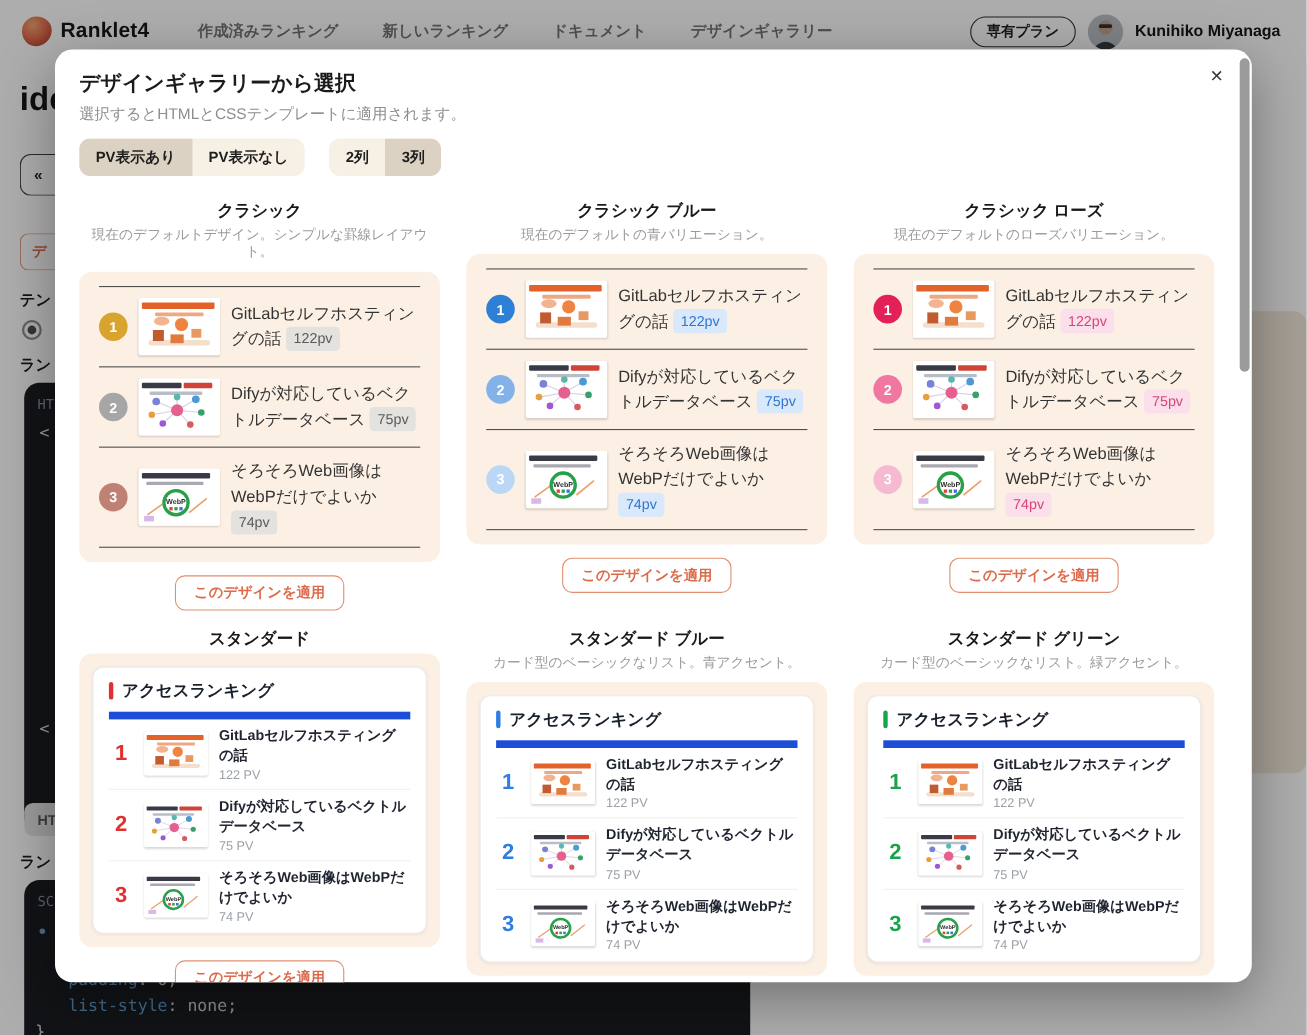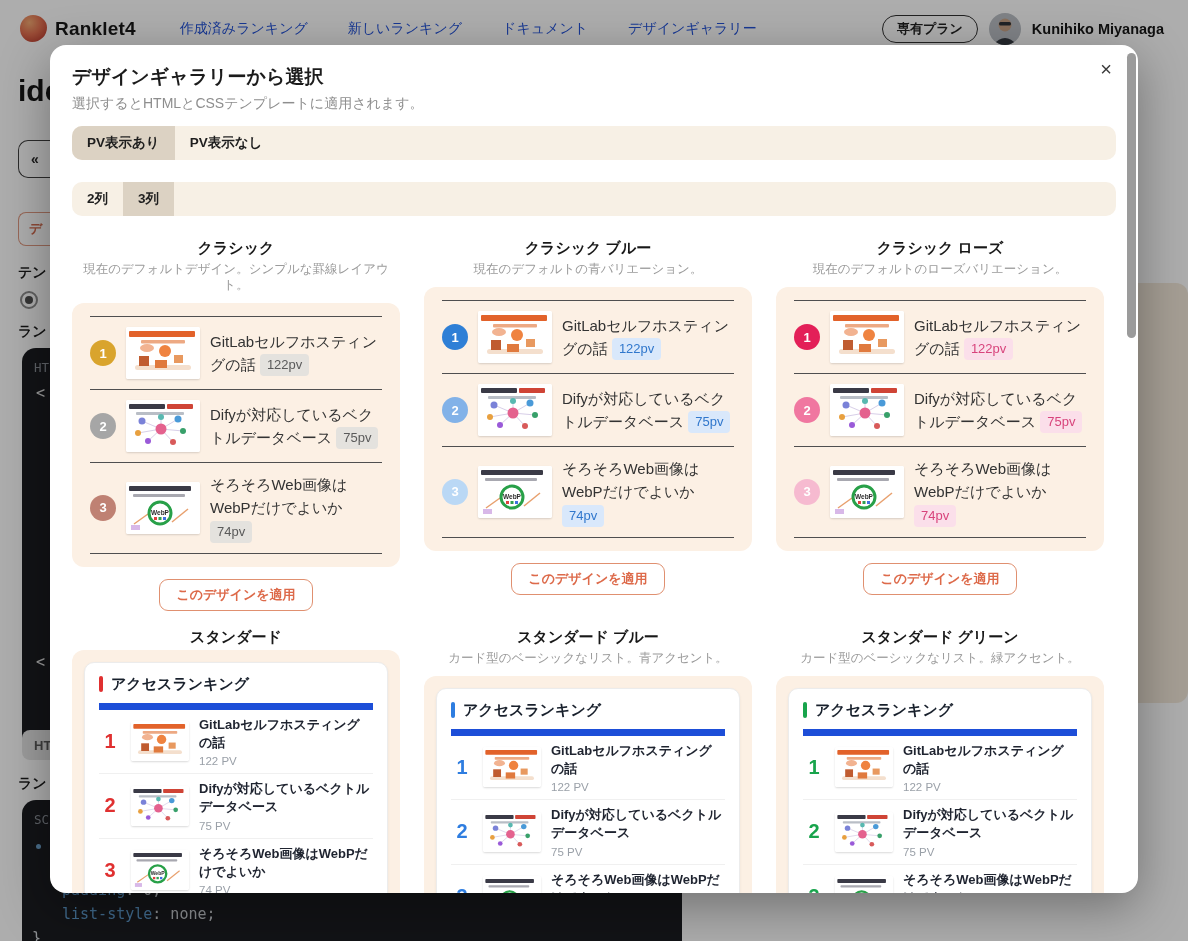--- a/index.html
+++ b/index.html
@@ -6,21 +6,21 @@
   body { font-family:"Liberation Sans","DejaVu Sans",sans-serif; background:#888; }
   .screen { position:relative; width:1188px; height:941px; overflow:hidden; background:#ffffff; }
 
   
   .bg-page { position:absolute; inset:0; background:#ffffff; }
   .app-header { position:absolute; left:0; top:0; right:0; height:57px; display:flex; align-items:center; padding:0 24px 0 20px; background:#ffffff; }
   .logo-blob { width:27px; height:27px; border-radius:48% 52% 55% 45% / 50% 46% 54% 50%;
     background:radial-gradient(circle at 35% 28%, #f2a66e 0%, #e06a4a 45%, #b93a2c 85%); flex:0 0 auto; }
   .brand { font-size:19px; font-weight:800; color:#121212; margin-left:8px; letter-spacing:.2px; }
   .main-nav { display:flex; gap:40px; margin-left:44px; }
-  .nav-item { font-size:14px; font-weight:400; color:#1d4ed8; background:none; border:none; cursor:pointer; font-family:inherit; }
+  .nav-item { font-size:14px; font-weight:700; color:#737373; background:none; border:none; cursor:pointer; font-family:inherit; }
   .header-right { margin-left:auto; display:flex; align-items:center; gap:11px; }
   .plan-pill { font-size:13px; font-weight:700; color:#1c1c1c; border:1.5px solid #2b2b2b; border-radius:999px; padding:4px 14px; background:transparent; font-family:inherit; }
   .avatar { width:32px; height:32px; border-radius:50%; overflow:hidden; flex:0 0 auto; }
   .user-name { font-size:14.5px; font-weight:700; color:#101010; }
 
   .bg-title { position:absolute; left:18px; top:74px; width:34px; overflow:hidden; font-size:30px; font-weight:800; color:#101010; white-space:nowrap; }
   .bg-back-btn { position:absolute; left:18px; top:140px; width:34px; height:38px; border:1.5px solid #3a3a3a; border-radius:10px 0 0 10px; border-right:none; background:transparent; font-size:14px; font-weight:700; color:#222; text-align:left; padding-left:12px; }
   .bg-design-btn { position:absolute; left:18px; top:212px; width:34px; height:34px; border:1.5px solid #e0977e; border-right:none; border-radius:8px 0 0 8px; background:transparent; font-size:13px; font-weight:700; color:#d2694c; text-align:left; padding-left:10px; }
   .bg-label { position:absolute; font-size:14px; font-weight:700; color:#141414; white-space:nowrap; }
   .bg-radio { position:absolute; left:20px; top:291px; width:18px; height:18px; border:2px solid #8a8a8a; border-radius:50%; background:#fff; }
@@ -39,21 +39,21 @@
 
   
   .overlay { position:absolute; inset:0; background:rgba(14,14,14,0.34); }
 
   
   .modal { position:absolute; left:50px; top:45px; width:1088px; height:848px; background:#ffffff; border-radius:16px; box-shadow:0 14px 50px rgba(0,0,0,.35); overflow:hidden; }
   .modal-close { position:absolute; right:26px; top:14px; background:none; border:none; font-size:20px; color:#3a3a3a; cursor:pointer; line-height:1; font-family:inherit; }
   .modal-inner { padding:20px 22px 0 22px; }
   .modal-title { font-size:19px; font-weight:700; color:#1b1b1b; line-height:24px; margin-bottom:5px; }
   .modal-subtitle { font-size:14px; color:#8e8e8e; line-height:18px; margin-bottom:14px; }
-  .filters { display:flex; gap:22px; margin-bottom:22px;flex-direction:column; }
+  .filters { display:flex; gap:22px; margin-bottom:22px; }
   .seg-group { display:inline-flex; border-radius:10px; overflow:hidden; background:#f7f0e5; }
   .seg { border:none; background:transparent; padding:8px 15px; font-size:13.5px; font-weight:700; color:#1e1e1e; cursor:pointer; font-family:inherit; }
   .seg.active { background:#dcd2c3; }
 
   .gallery { display:grid; grid-template-columns:repeat(3, 328px); column-gap:24px; row-gap:16px; }
   .design-name { font-size:15px; font-weight:700; color:#181818; text-align:center; line-height:19px; margin-bottom:4px; }
   .design-desc { font-size:12.5px; color:#9b9b9b; text-align:center; line-height:16px; margin-bottom:10px; }
   .apply-row { display:flex; justify-content:center; margin-top:12px; }
   .apply-btn { background:#fff; border:1.5px solid #e09070; border-radius:9px; color:#dd6a4a; font-size:13px; font-weight:700; padding:6px 16px; cursor:pointer; font-family:inherit; }
 

